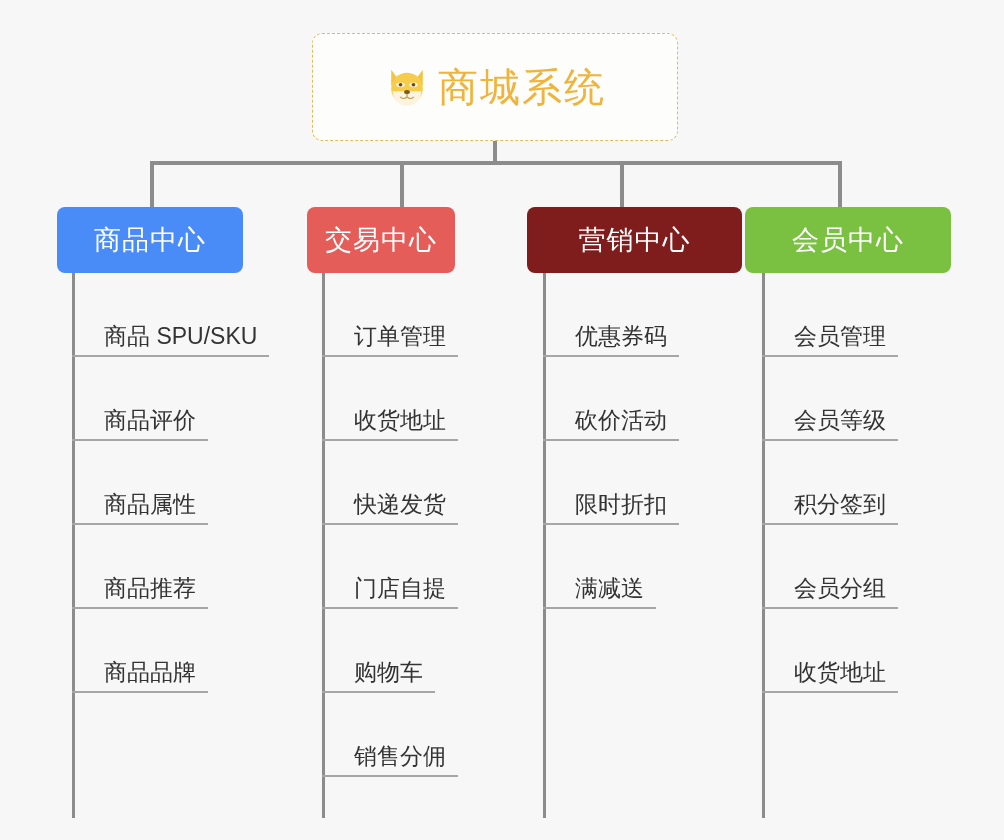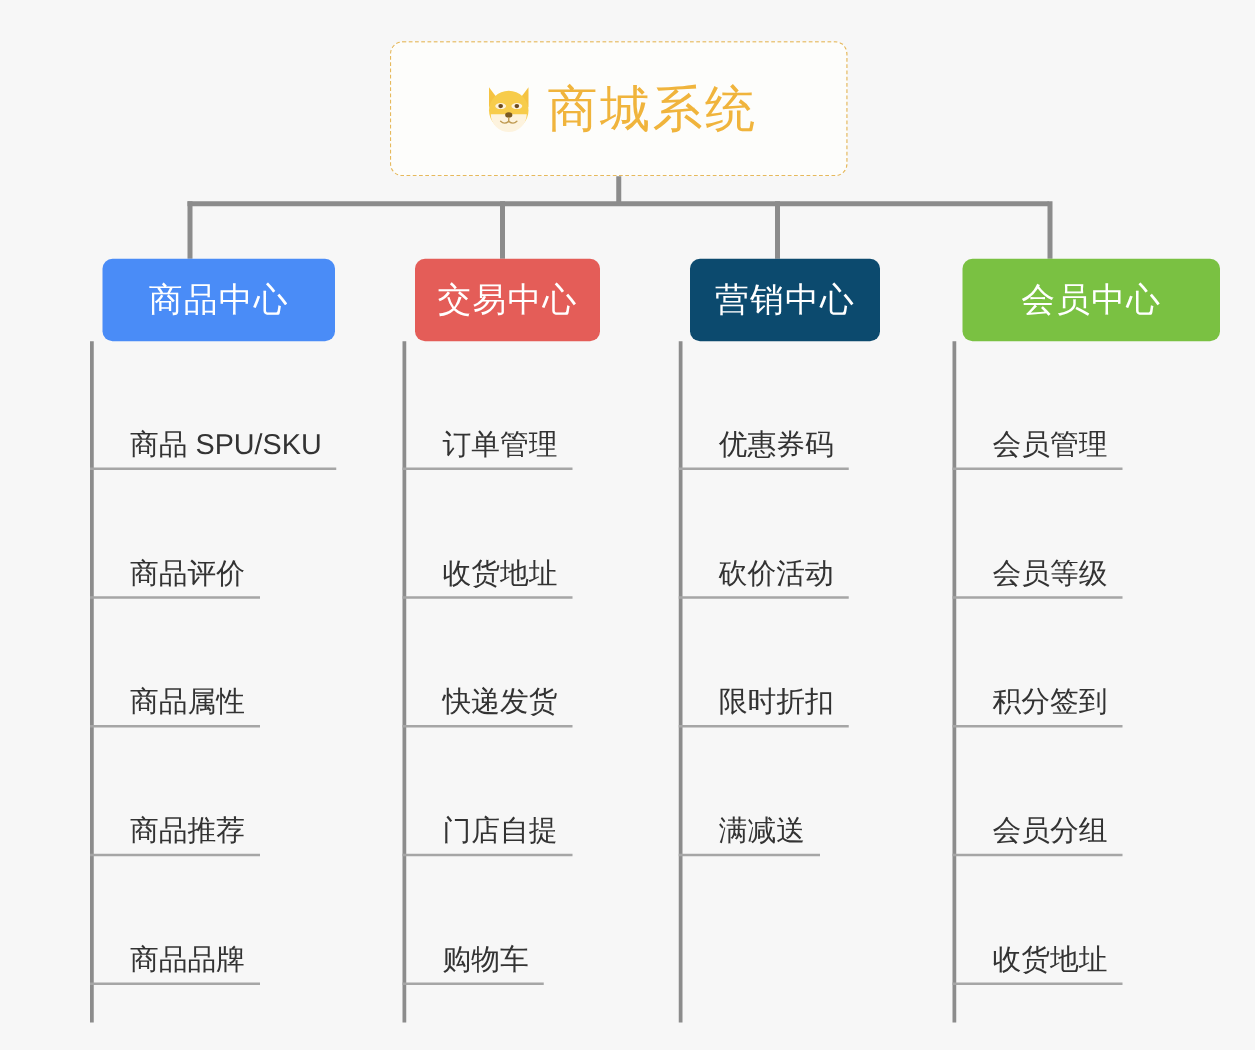--- a/index.html
+++ b/index.html
@@ -80,21 +80,20 @@
     top: 207px;
     height: 66px;
     border-radius: 8px;
     display: flex;
     align-items: center;
     justify-content: center;
     color: #ffffff;
     font-size: 27px;
     letter-spacing: 1px;
     white-space: nowrap;
-    margin-left: 25px;
   }
 
   
   .branch {
     position: absolute;
     top: 273px;
   }
   .branch-spine {        
     position: absolute;
     left: 0px;
@@ -105,21 +104,21 @@
   .leaf-list {
     position: absolute;
     left: 0px;
     top: 0px;
     margin: 0;
     padding: 0;
     list-style: none;
   }
   .leaf {
     position: relative;
-    height: 103px;
+    height: 84px;
     display: flex;
     align-items: flex-end;
   }
   .leaf-label {
     display: inline-block;
     padding: 0 12px 6px 32px;
     font-size: 23px;
     color: #333333;
     white-space: nowrap;
     border-bottom: 2px solid #a6a6a6;
@@ -237,20 +236,20 @@
 
 <div class="conn conn-drop" style="left: 150px;"></div>
     <div class="cat-box" style="left: 57px; width: 186px; background: rgb(74, 140, 247);">
       <span>商品中心</span>
     </div>
     <div class="conn conn-drop" style="left: 400px;"></div>
     <div class="cat-box" style="left: 307px; width: 148px; background: rgb(228, 93, 88);">
       <span>交易中心</span>
     </div>
     <div class="conn conn-drop" style="left: 620px;"></div>
-    <div class="cat-box" style="left: 527px; width: 152px; background: #0c4a6e;">
+    <div class="cat-box" style="left: 527px; width: 215px; background: #7f1d1d;">
       <span>营销中心</span>
     </div>
     <div class="conn conn-drop" style="left: 838px;"></div>
     <div class="cat-box" style="left: 745px; width: 206px; background: rgb(122, 193, 66);">
       <span>会员中心</span>
     </div>
   </div>
 
 </body></html>

